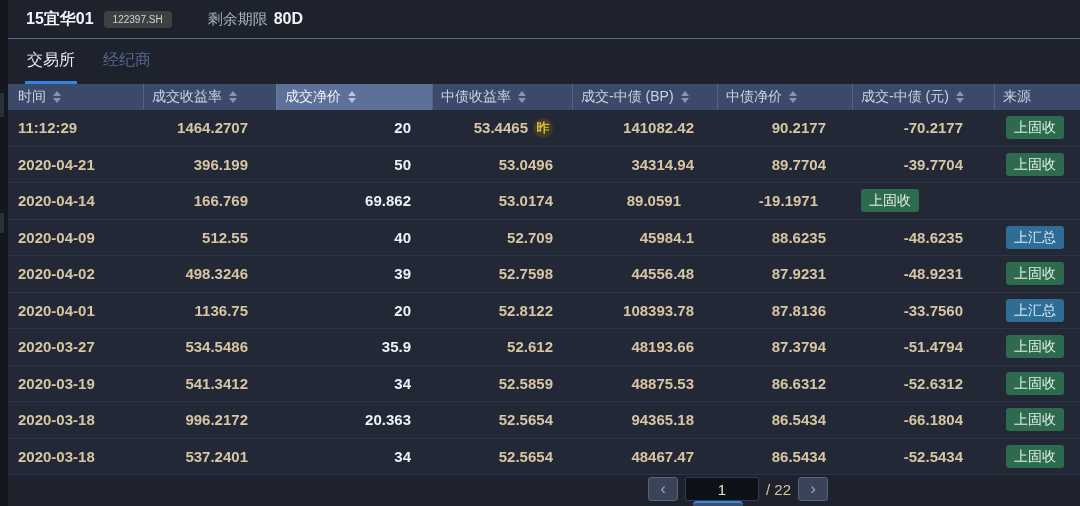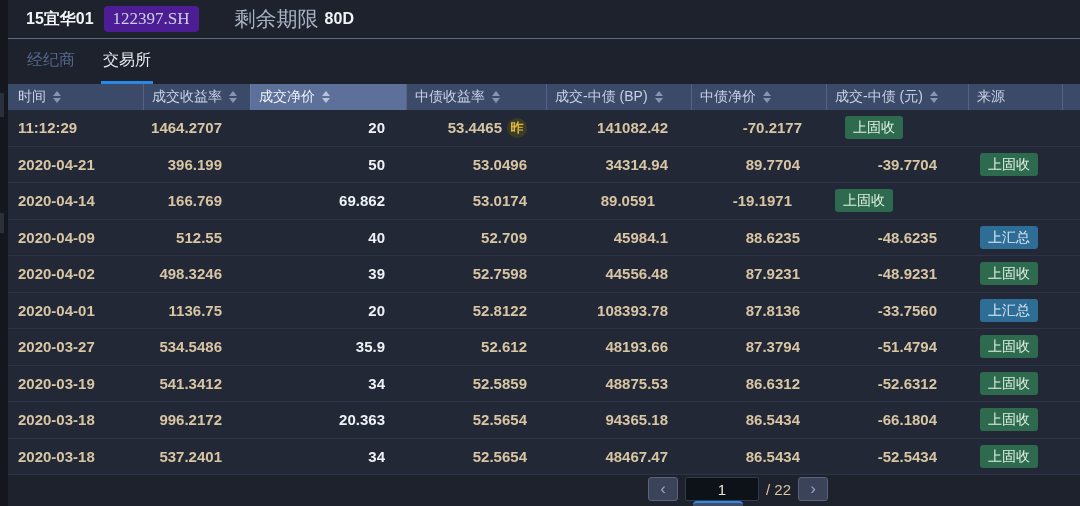--- a/index.html
+++ b/index.html
@@ -16,23 +16,23 @@
   .left-strip .seg { position:absolute; left:0; width:4px; background:#2a303c; }
   .left-strip .seg.s1 { top:93px; height:24px; }
   .left-strip .seg.s2 { top:213px; height:20px; }
 
   .main { flex:1; display:flex; flex-direction:column; }
 
   
   .title-bar { height:39px; display:flex; align-items:center; padding-left:18px;
     border-bottom:1px solid #5c6a85; }
   .bond-name { font-size:16px; font-weight:bold; color:#f2f4f8; }
-  .code-badge { margin-left:10px; background:#4c1d95; color:#ccd3df; font-size:17px;
-    padding:3px 9px; border-radius:4px;font-family:Liberation Serif, serif; }
-  .maturity-label { margin-left:36px; color:#a9b3c6; font-size:21px; }
+  .code-badge { margin-left:10px; background:#404040; color:#ccd3df; font-size:10px;
+    padding:3px 9px; border-radius:4px; }
+  .maturity-label { margin-left:36px; color:#a9b3c6; font-size:15px; }
   .maturity-value { margin-left:6px; color:#f2f4f8; font-weight:bold; font-size:16px; }
 
   
   .tab-bar { height:45px; display:flex; align-items:stretch; padding-left:17px; gap:24px; }
   .tab { font-size:16px; color:#54688e; display:flex; align-items:center; padding:0 2px;
     border-bottom:3px solid transparent; cursor:pointer; }
   .tab.active { color:#e8ecf3; border-bottom-color:#2b87e3; }
 
   
   .thead { height:26px; background:#3c4a69; display:flex; color:#c9d2e4; font-size:14px; flex:none; }
@@ -45,21 +45,21 @@
   .sort .dn { border-top:5px solid #8794b4; }
   .th.selected .sort .up { border-bottom-color:#b9c4dc; }
   .th.selected .sort .dn { border-top-color:#b9c4dc; }
 
   .tbody { flex:none; }
   .row { display:flex; height:36.5px; background:#222835; border-bottom:1px solid #2c3547; }
   .td { display:flex; align-items:center; font-size:15px; font-weight:600; color:#d8c5a3; }
   .td.right { justify-content:flex-end; }
   .td.price { color:#eef1f6; }
 
-  .c1 { width:135px; } .c2 { width:107px; } .c3 { width:156px; } .c4 { width:140px; }
+  .c1 { width:135px; } .c2 { width:133px; } .c3 { width:156px; } .c4 { width:140px; }
   .c5 { width:145px; } .c6 { width:135px; } .c7 { width:142px; } .c8 { width:94px; }
   .filler { flex:1; }
   .td.c1 { padding-left:10px; }
   .td.c2 { padding-right:28px; }
   .td.c3 { padding-right:21px; }
   .td.c4 { padding-right:19px; }
   .td.c5 { padding-right:23px; }
   .td.c6 { padding-right:26px; }
   .td.c7 { padding-right:31px; }
   .td.c8 { padding-left:12px; }
@@ -98,22 +98,22 @@
   <div class="main">
 
     <div class="title-bar">
       <span class="bond-name">15宜华01</span>
       <span class="code-badge">122397.SH</span>
       <span class="maturity-label">剩余期限</span>
       <span class="maturity-value">80D</span>
     </div>
 
     <div class="tab-bar">
+        <div class="tab active">交易所</div>
         <div class="tab">经纪商</div>
-        <div class="tab active">交易所</div>
       </div>
 
     <div class="thead">
         <div class="th c1">
           <span>时间</span>
           <span class="sort">
             <i class="up"></i>
             <i class="dn"></i>
           </span>
         </div>
@@ -174,20 +174,23 @@
           </div>
           <div class="td c3 right price">
             <span>20</span>
           </div>
           <div class="td c4 right">
             <span>53.4465</span>
             <span class="yest">昨</span>
           </div>
           <div class="td c5 right">
             <span>141082.42</span>
+          </div>
+          <div class="td c6 right">
+            <span>90.2177</span>
           </div>
           <div class="td c7 right">
             <span>-70.2177</span>
           </div>
           <div class="td c8 left">
             <span class="badge green">上固收</span>
           </div>
           <div class="td filler"></div>
         </div>
         <div class="row">

